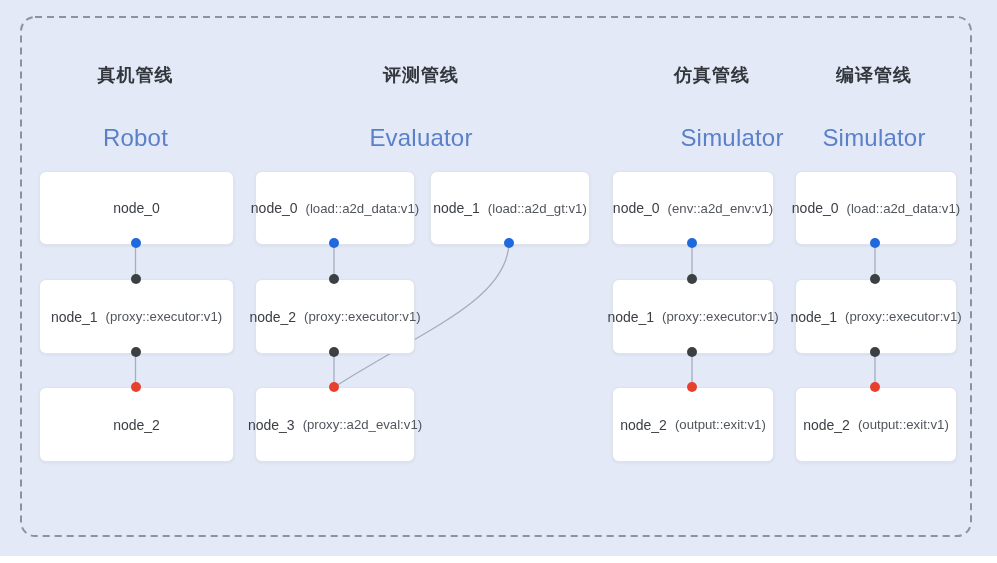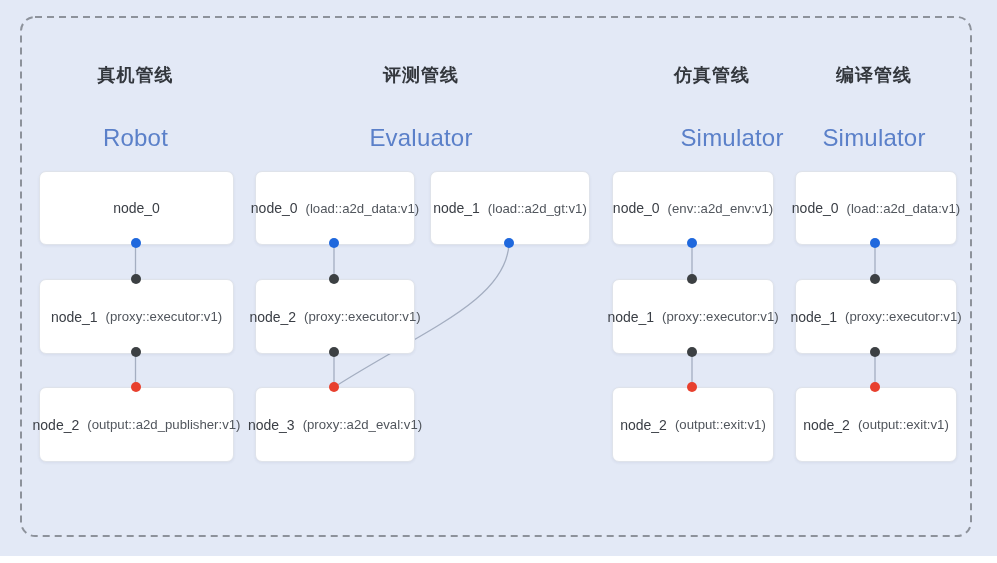--- a/index.html
+++ b/index.html
@@ -66,21 +66,20 @@
   <div id="nodes-layer">
       <div class="node" style="left: 39px; top: 171px; width: 193px; height: 72px;">
         <div class="nlabel">node_0</div>
       </div>
       <div class="node" style="left: 39px; top: 279px; width: 193px; height: 73px;">
         <div class="nlabel">node_1</div>
         <div class="nsub">(proxy::executor:v1)</div>
       </div>
       <div class="node" style="left: 39px; top: 387px; width: 193px; height: 73px;">
         <div class="nlabel">node_2</div>
-        <div class="nsub">(output::a2d_publisher:v1)</div>
       </div>
       <div class="node" style="left: 255px; top: 171px; width: 158px; height: 72px;">
         <div class="nlabel">node_0</div>
         <div class="nsub">(load::a2d_data:v1)</div>
       </div>
       <div class="node" style="left: 430px; top: 171px; width: 158px; height: 72px;">
         <div class="nlabel">node_1</div>
         <div class="nsub">(load::a2d_gt:v1)</div>
       </div>
       <div class="node" style="left: 255px; top: 279px; width: 158px; height: 73px;">

